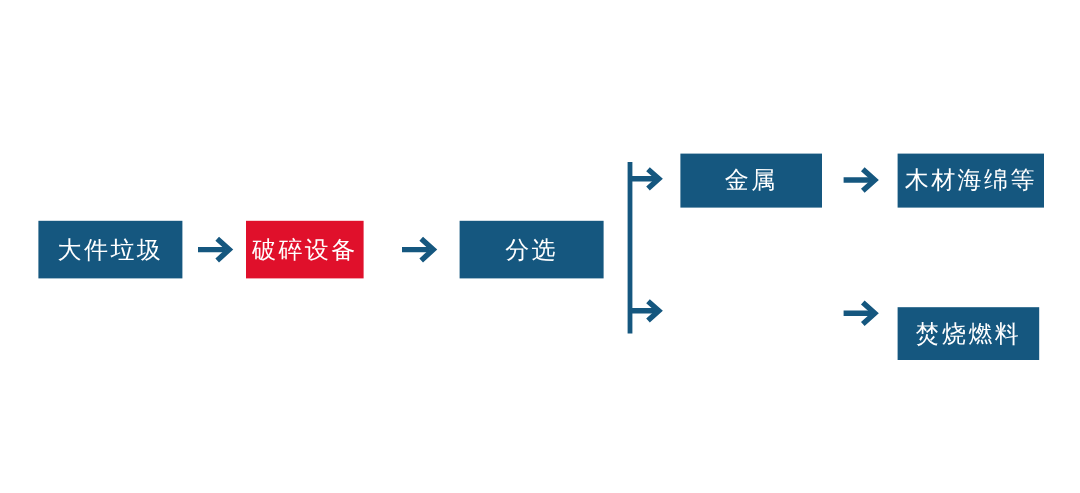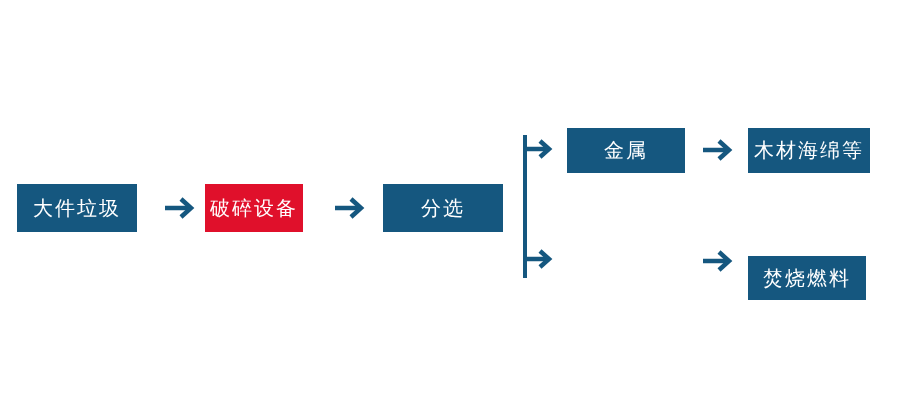--- a/index.html
+++ b/index.html
@@ -36,21 +36,21 @@
     position: absolute;
     color: var(--blue, #15577F);
   }
   svg { display: block; }
 </style>
 </head>
 <body>
 
 <div class="canvas">
 
-  <div class="node blue" style="left:17px; top:184px; width:120px; height:48px;">大件垃圾</div>
+  <div class="node blue" style="left:32px; top:184px; width:120px; height:48px;">大件垃圾</div>
 
   <div class="arrow" style="left:160px; top:193px;">
     <svg width="40" height="30" viewBox="0 0 40 30">
       <line x1="5" y1="15" x2="28" y2="15" stroke="currentColor" stroke-width="4.5"></line>
       <polyline points="21,6 31,15 21,24" fill="none" stroke="currentColor" stroke-width="4.5"></polyline>
     </svg>
   </div>
 
   <div class="node red" style="left:205px; top:184px; width:98px; height:48px;">破碎设备</div>
 

